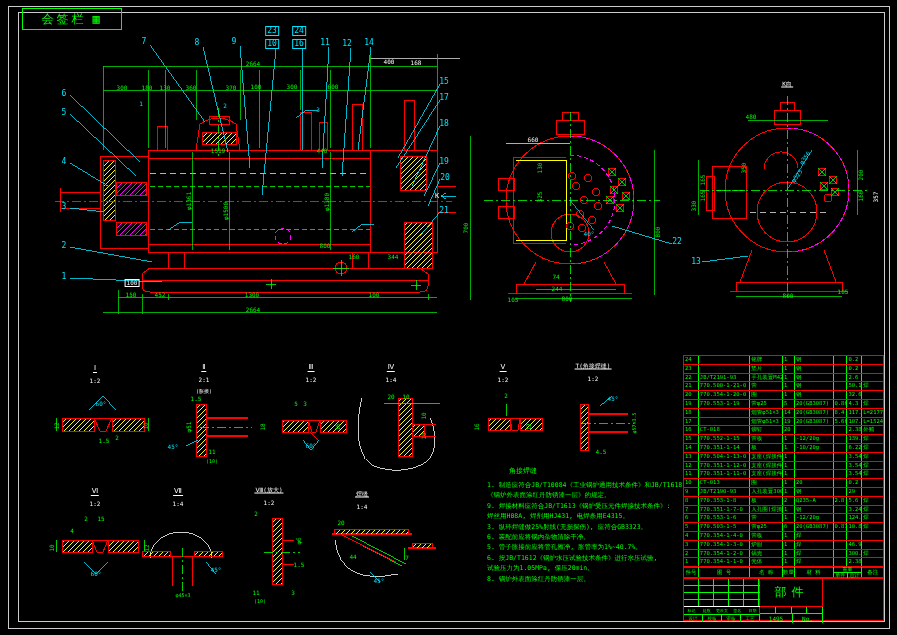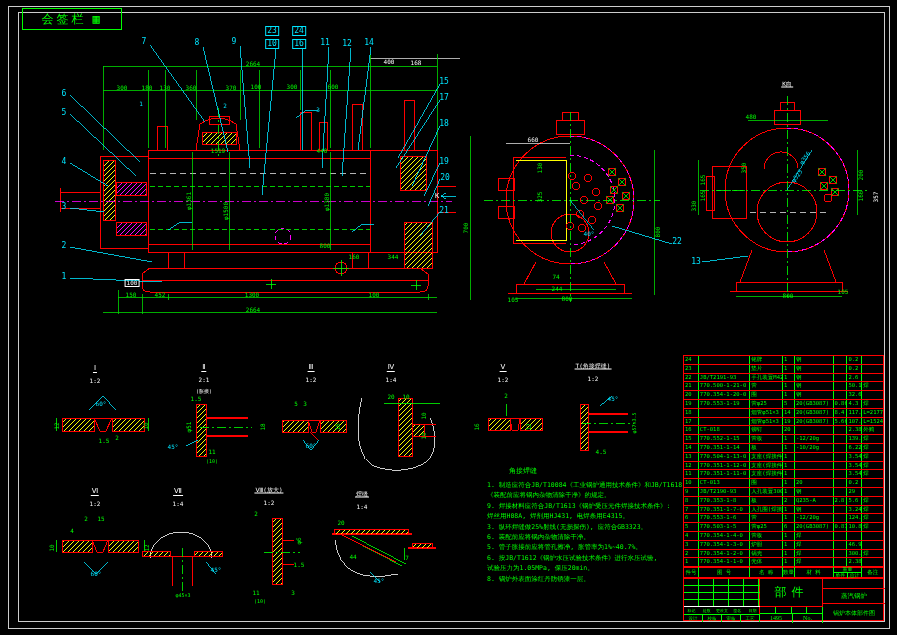--- a/index.html
+++ b/index.html
@@ -38,21 +38,21 @@
   .bh{font-size:5.5px;display:flex;align-items:center;justify-content:center;
       border-right:1px solid #00ff00;box-sizing:border-box;overflow:hidden;white-space:nowrap;}
   .bh:last-child{border-right:none;}
   .bhw{display:flex;flex-direction:column;border-right:1px solid #00ff00;box-sizing:border-box;}
   .bhw .t{font-size:5px;text-align:center;height:5px;line-height:5px;border-bottom:1px solid #00ff00;}
   .bhw .b{display:flex;flex:1;}
   .bhw .b span{flex:1;font-size:5px;text-align:center;line-height:5px;}
   .bhw .b span:first-child{border-right:1px solid #00ff00;}
   #tblock{position:absolute;left:683px;top:578px;width:201px;height:43px;border:1px solid #ff0000;
           box-sizing:border-box;color:#00ff00;}
-  .tbz{position:absolute;box-sizing:border-box;font-family:Liberation Serif, serif;}
+  .tbz{position:absolute;box-sizing:border-box;}
   #tb-left{left:0;top:0;width:76px;height:43px;border-right:1px solid #ff0000;}
   #revgrid{position:absolute;left:0;top:0;width:76px;height:27px;
      background-image:repeating-linear-gradient(to bottom,transparent 0 6px,#00ff00 6px 7px),
                       repeating-linear-gradient(to right,transparent 0 14px,#00ff00 14px 15px);}
   #revlabels{position:absolute;left:0;top:27px;width:76px;height:8px;display:flex;
      border-top:1px solid #ffffff;}
   #revlabels span{font-size:4px;flex:1;text-align:center;line-height:8px;overflow:hidden;}
   #signrow{position:absolute;left:0;top:35px;width:76px;height:8px;display:flex;}
   #signrow span{font-size:4.5px;flex:1;text-align:center;line-height:8px;border-top:1px solid #00ff00;
      border-right:1px solid #00ff00;overflow:hidden;}
@@ -336,21 +336,21 @@
 
   <div id="stamp">
     <span>会签栏</span>
     <span>▦</span>
   </div>
 
   <div id="notes">
     <div class="nt">角接焊缝</div>
     <div id="note-lines">
         <div class="nl">1. 制造应符合JB/T10084《工业锅炉通用技术条件》和JB/T1618</div>
-        <div class="nl">   《装配前应将锅内杂物清除干净》的规定。</div>
+        <div class="nl">   《锅炉外表面涂红丹防锈漆一层》的规定。</div>
         <div class="nl">9. 焊接材料应符合JB/T1613《锅炉受压元件焊接技术条件》:</div>
         <div class="nl">   焊丝用H08A, 焊剂用HJ431, 电焊条用E4315。</div>
         <div class="nl">3. 纵环焊缝做25%射线(无损探伤), 应符合GB3323。</div>
         <div class="nl">6. 装配前应将锅内杂物清除干净。</div>
         <div class="nl">5. 管子胀接前应将管孔擦净, 胀管率为1%~40.7%。</div>
         <div class="nl">6. 按JB/T1612《锅炉水压试验技术条件》进行水压试验,</div>
         <div class="nl">   试验压力为1.05MPa, 保压20min。</div>
         <div class="nl">8. 锅炉外表面涂红丹防锈漆一层。</div>
       </div>
   </div>
@@ -635,24 +635,20 @@
       <div id="stageboxes">
         <span></span>
           <span></span>
           <span></span>
           <span></span>
       </div>
       <div id="wtrow">
         <span style="width:32px">1495</span>
         <span style="width:29px">No.</span>
       </div>
-    </div>
-    <div class="tbz" id="tb-right">
-      <div class="rrow" id="prodrow">蒸汽锅炉</div>
-      <div class="rrow" id="titlerow">锅炉本体部件图</div>
     </div>
   </div>
 
   <div id="labels">
       <span class="lb" style="left: 64px; top: 277px; color: rgb(0, 229, 255); font-size: 8px; transform: translate(-50%, -50%);">1</span>
       <span class="lb" style="left: 64px; top: 246px; color: rgb(0, 229, 255); font-size: 8px; transform: translate(-50%, -50%);">2</span>
       <span class="lb" style="left: 64px; top: 207px; color: rgb(0, 229, 255); font-size: 8px; transform: translate(-50%, -50%);">3</span>
       <span class="lb" style="left: 64px; top: 162px; color: rgb(0, 229, 255); font-size: 8px; transform: translate(-50%, -50%);">4</span>
       <span class="lb" style="left: 64px; top: 113px; color: rgb(0, 229, 255); font-size: 8px; transform: translate(-50%, -50%);">5</span>
       <span class="lb" style="left: 64px; top: 94px; color: rgb(0, 229, 255); font-size: 8px; transform: translate(-50%, -50%);">6</span>

